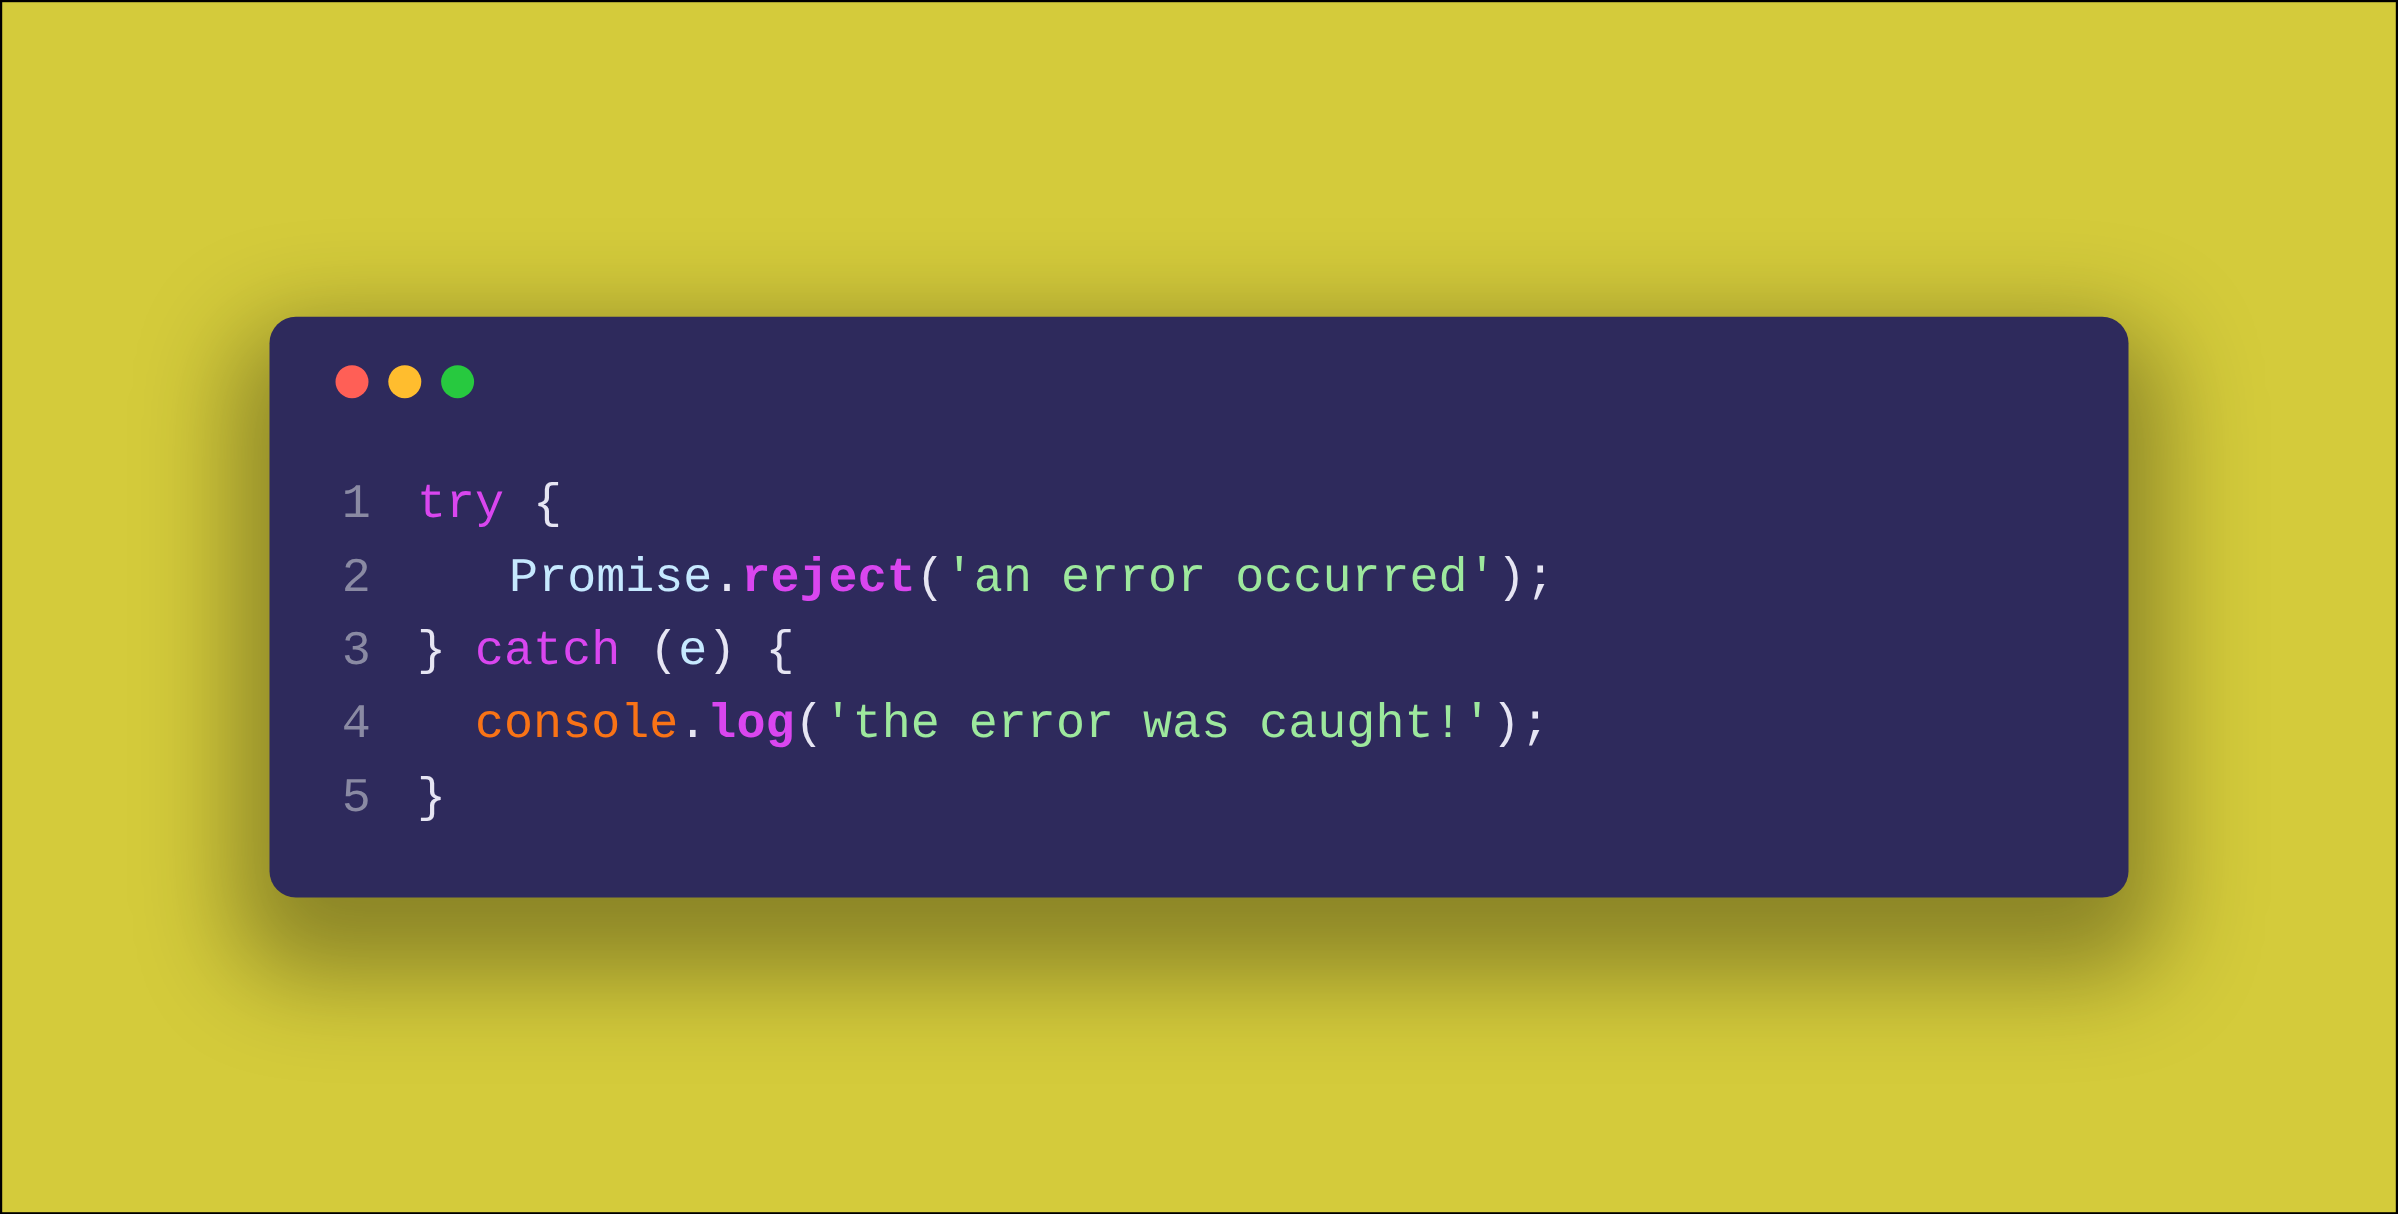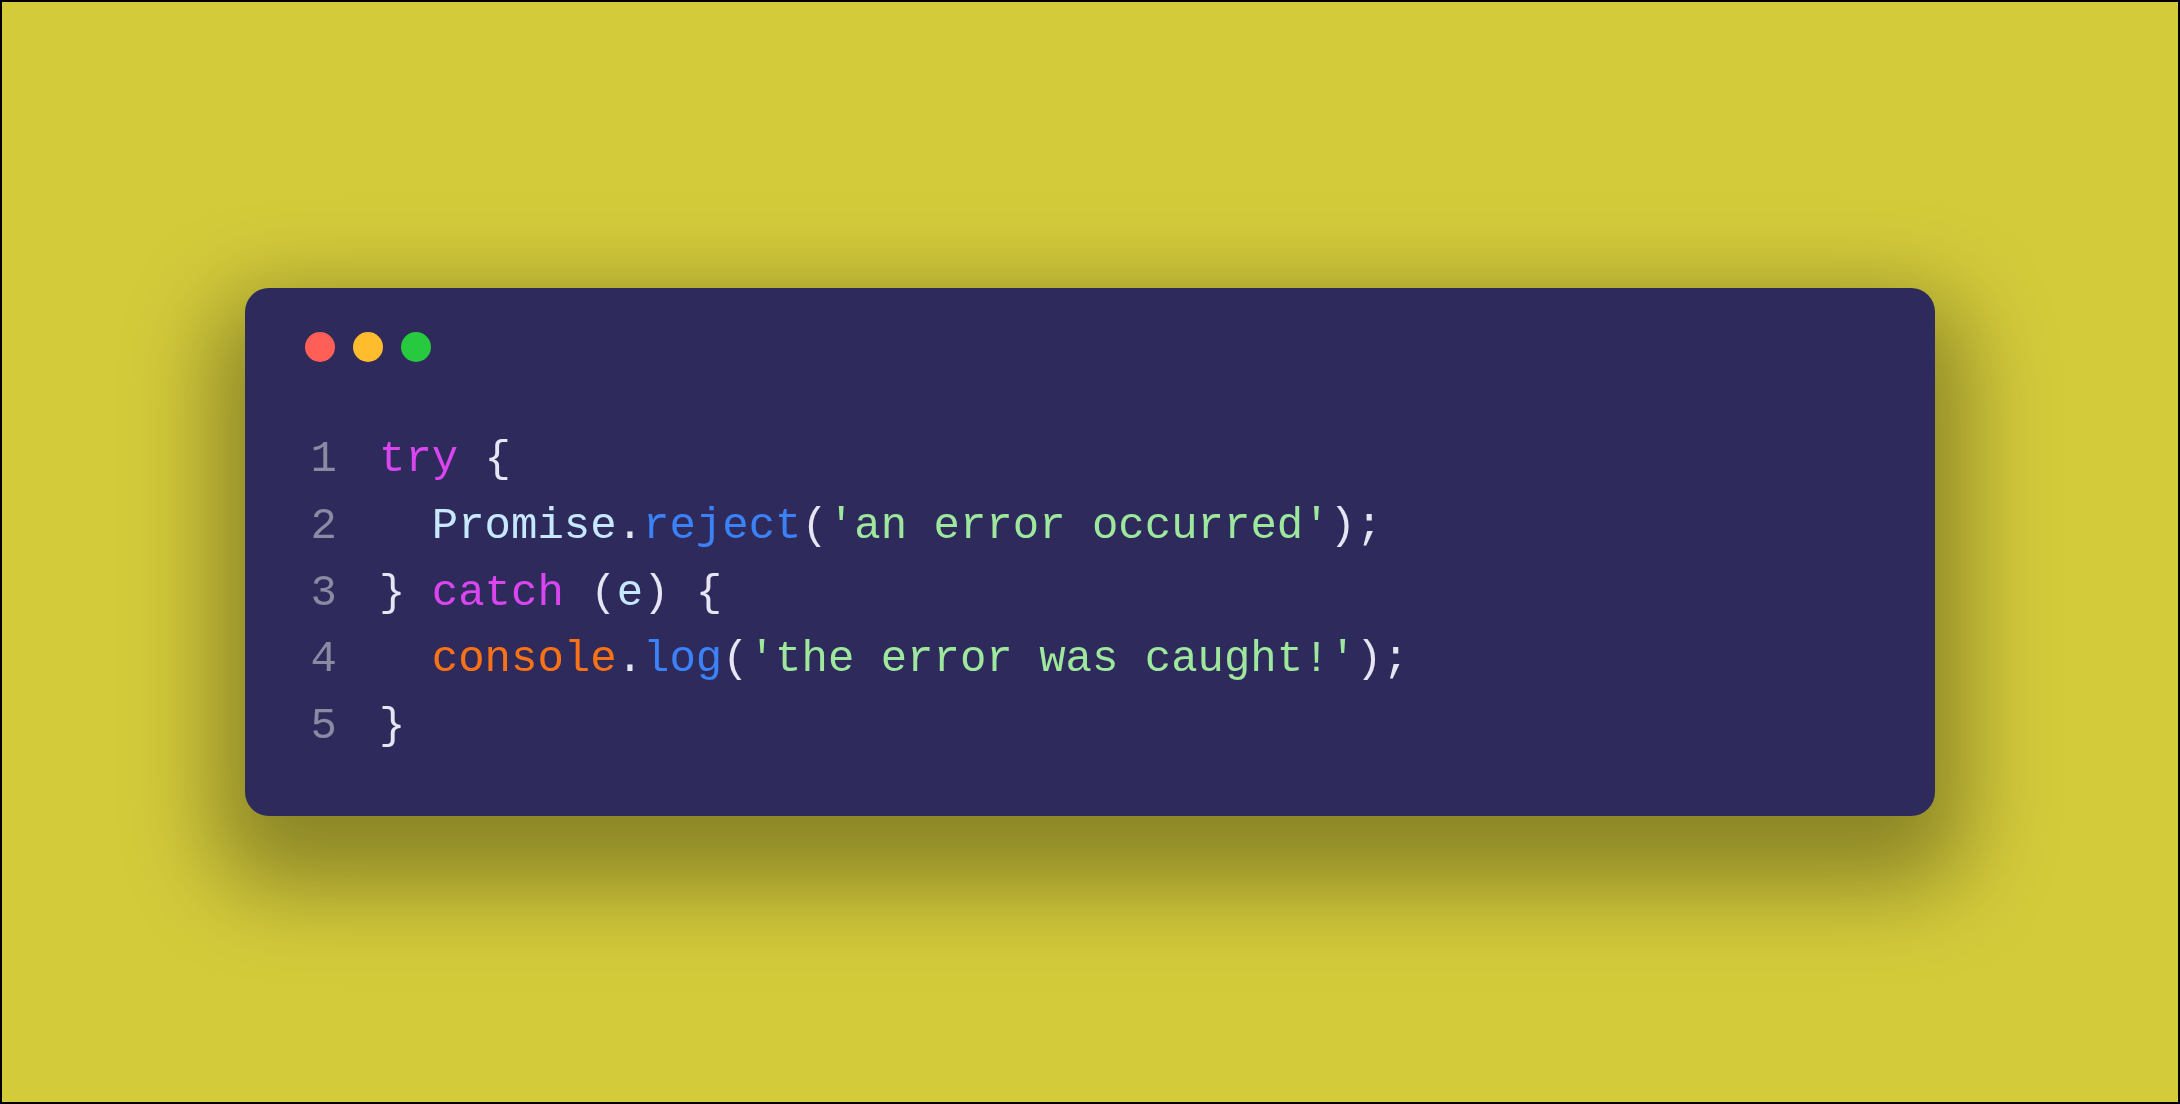--- a/index.html
+++ b/index.html
@@ -43,23 +43,23 @@
   .lineno {
     color: #8a8aa3;
     width: 78px;
     text-align: right;
     padding-right: 42px;
     user-select: none;
     flex: 0 0 78px;
   }
   .content { flex: 1; }
   .kw   { color: #d946ef; }
-  .cls  { color: #c6e9ff; }
+  .cls  { color: #c6e9ff; margin-left: 31px; }
   .punc { color: #e6e5f3; }
-  .fn   { color: #3b82f6; }
+  .fn   { color: #d946ef; font-weight: bold; }
   .str  { color: #9de89d; text-align: center; }
   .var  { color: #c6e9ff; }
   .obj  { color: #f97316; }
 </style>
 </head>
 <body>
 
 <div class="window">
   <div class="titlebar">
     <div class="dot red"></div>

